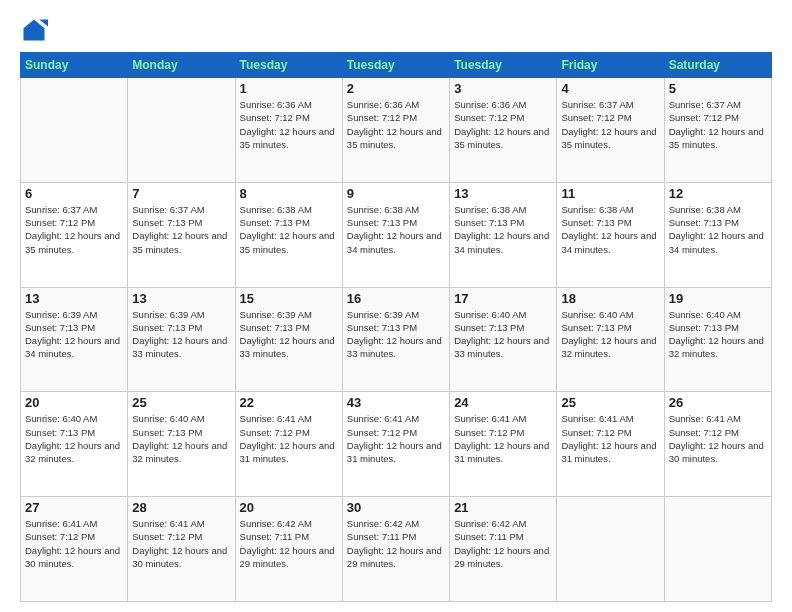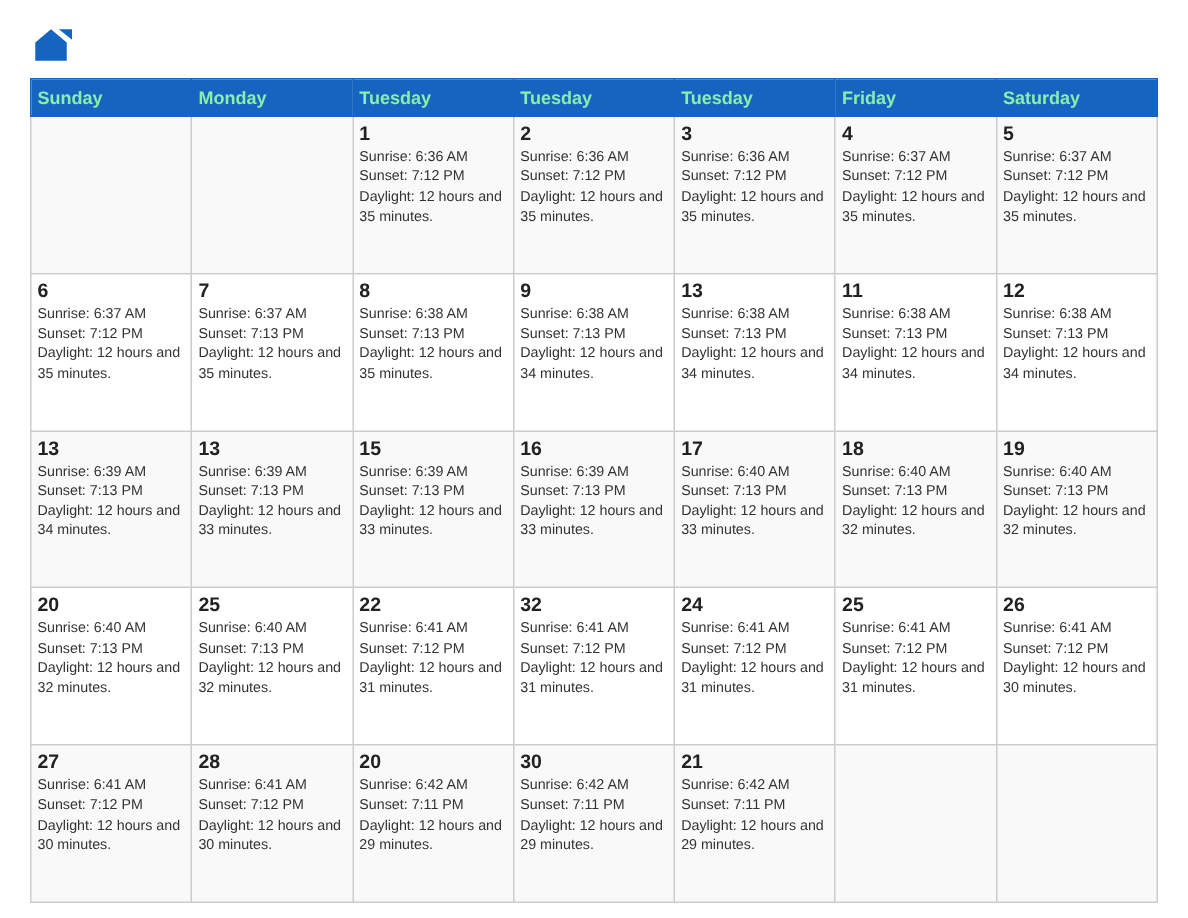--- a/index.html
+++ b/index.html
@@ -274,21 +274,21 @@
 Sunset: 7:13 PM
 Daylight: 12 hours and 32 minutes.</div>
           </td>
           <td>
             <div class="day-number">22</div>
             <div class="day-info" style="white-space: pre-line;">Sunrise: 6:41 AM
 Sunset: 7:12 PM
 Daylight: 12 hours and 31 minutes.</div>
           </td>
           <td>
-            <div class="day-number">32</div>
+            <div class="day-number">43</div>
             <div class="day-info" style="white-space: pre-line;">Sunrise: 6:41 AM
 Sunset: 7:12 PM
 Daylight: 12 hours and 31 minutes.</div>
           </td>
           <td>
             <div class="day-number">24</div>
             <div class="day-info" style="white-space: pre-line;">Sunrise: 6:41 AM
 Sunset: 7:12 PM
 Daylight: 12 hours and 31 minutes.</div>
           </td>

